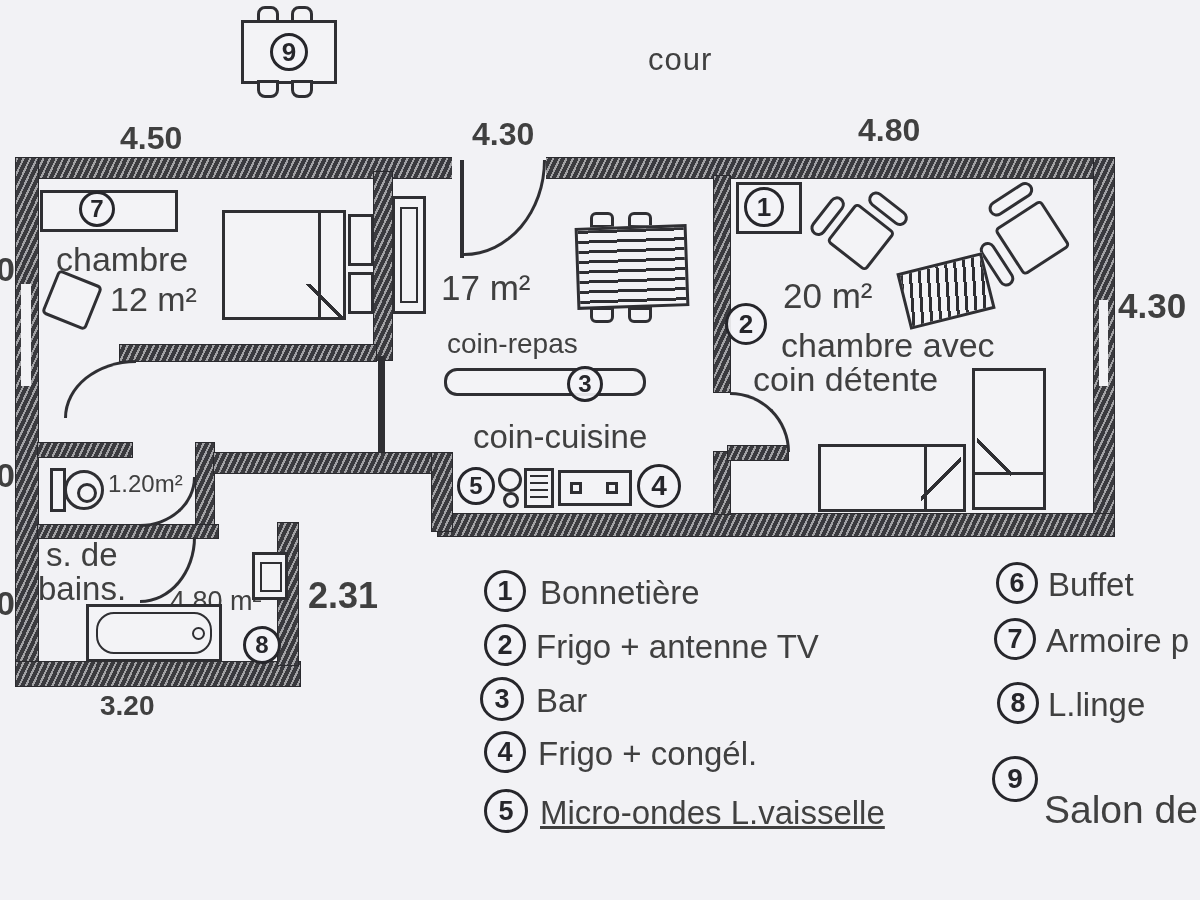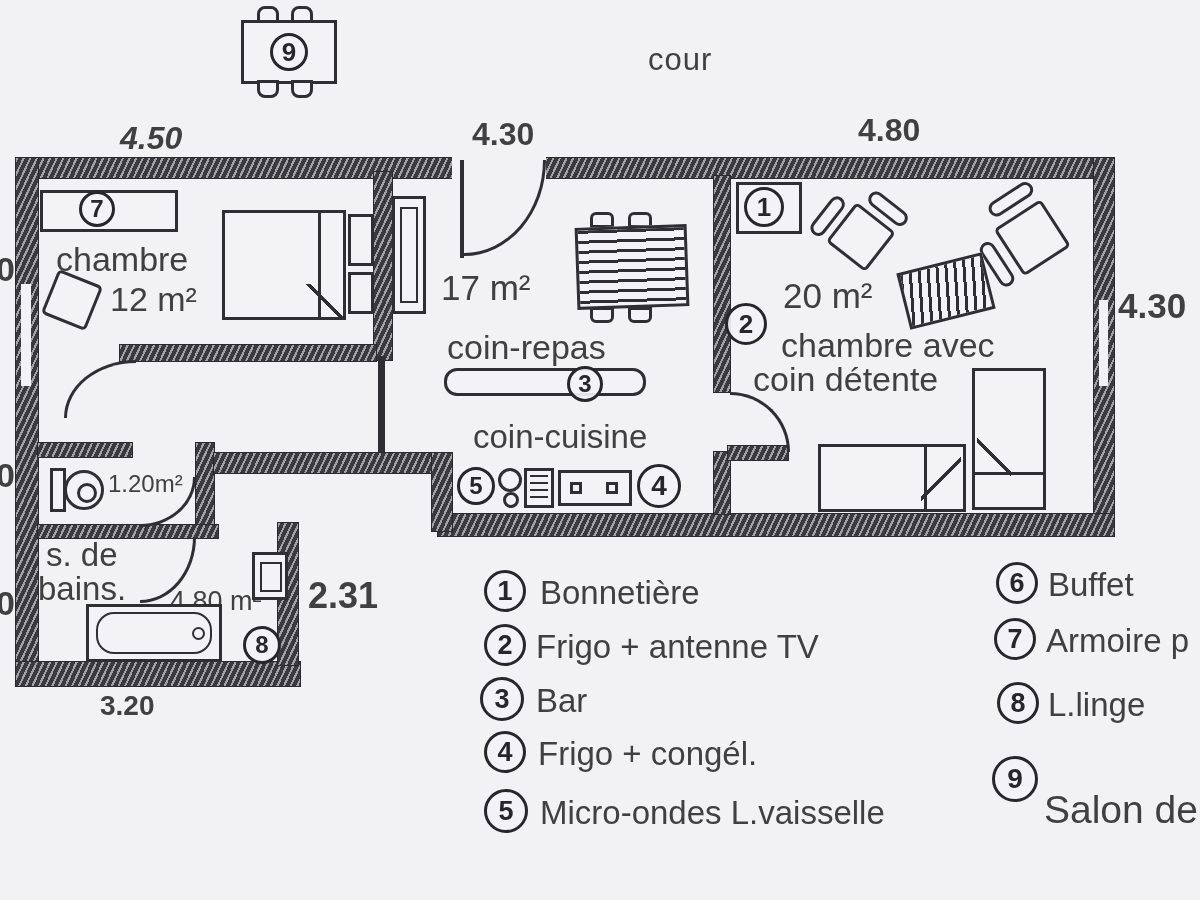--- a/index.html
+++ b/index.html
@@ -35,21 +35,21 @@
     <div class="f" style="left:257px;top:6px;width:22px;height:18px;border-radius:8px 8px 0 0;"></div>
     <div class="f" style="left:291px;top:6px;width:22px;height:18px;border-radius:8px 8px 0 0;"></div>
     <div class="f" style="left:241px;top:20px;width:96px;height:64px;"></div>
     <div class="f" style="left:257px;top:80px;width:22px;height:18px;border-radius:0 0 8px 8px;"></div>
     <div class="f" style="left:291px;top:80px;width:22px;height:18px;border-radius:0 0 8px 8px;"></div>
     <div class="cn" style="left:270px;top:33px;width:38px;height:38px;font-size:26px;">9</div>
   </div>
 
   <div class="t" style="left:648px;top:44px;font-size:31px;letter-spacing:1px;">cour</div>
 
-  <div class="t dim" style="left:120px;top:122px;font-size:32px;font-style:italic;">4.50</div>
+  <div class="t dim" style="left:120px;top:122px;font-size:32px;">4.50</div>
   <div class="t dim" style="left:472px;top:118px;font-size:32px;">4.30</div>
   <div class="t dim" style="left:858px;top:114px;font-size:32px;">4.80</div>
   <div class="t dim" style="left:1118px;top:288px;font-size:35px;">4.30</div>
   <div class="t dim" style="left:-4px;top:252px;font-size:34px;">0</div>
   <div class="t dim" style="left:-4px;top:458px;font-size:34px;">0</div>
   <div class="t dim" style="left:-4px;top:586px;font-size:34px;">0</div>
 
   <div class="wall" style="left:16px;top:158px;width:1098px;height:20px;"></div>
   <div class="gap" style="left:452px;top:156px;width:94px;height:24px;"></div>
   <div class="wall" style="left:16px;top:158px;width:22px;height:528px;"></div>
@@ -93,21 +93,21 @@
 
   <div class="f" style="left:392px;top:196px;width:34px;height:118px;">
     <div style="position:absolute;left:5px;top:8px;right:5px;bottom:8px;border:2px solid #2f2f33;"></div>
   </div>
   <div class="f" style="left:590px;top:212px;width:24px;height:16px;border-radius:6px 6px 0 0;"></div>
   <div class="f" style="left:628px;top:212px;width:24px;height:16px;border-radius:6px 6px 0 0;"></div>
   <div class="f stripesH" style="left:576px;top:226px;width:112px;height:82px;transform:rotate(-2deg);"></div>
   <div class="f" style="left:590px;top:307px;width:24px;height:16px;border-radius:0 0 6px 6px;"></div>
   <div class="f" style="left:628px;top:307px;width:24px;height:16px;border-radius:0 0 6px 6px;"></div>
   <div class="t" style="left:441px;top:270px;font-size:35px;">17 m²</div>
-  <div class="t" style="left:447px;top:330px;font-size:34px;">coin-repas</div>
+  <div class="t" style="left:447px;top:330px;font-size:28px;">coin-repas</div>
   <div class="f" style="left:444px;top:368px;width:202px;height:28px;border-radius:13px;"></div>
   <div class="cn" style="left:567px;top:366px;width:36px;height:36px;font-size:24px;">3</div>
   <div class="t" style="left:473px;top:420px;font-size:33px;">coin-cuisine</div>
 
   <div class="cn" style="left:457px;top:467px;width:38px;height:38px;font-size:24px;">5</div>
   <div class="f" style="left:498px;top:468px;width:24px;height:24px;border-radius:50%;"></div>
   <div class="f" style="left:503px;top:492px;width:16px;height:16px;border-radius:50%;"></div>
   <div class="f" style="left:524px;top:468px;width:30px;height:40px;">
     <div style="position:absolute;left:3px;right:3px;top:4px;bottom:4px;background-image:repeating-linear-gradient(180deg,#2f2f33 0 2px,transparent 2px 7px);"></div>
   </div>
@@ -167,21 +167,21 @@
 
   <div class="cn" style="left:484px;top:570px;width:42px;height:42px;font-size:27px;">1</div>
   <div class="t legend-label" style="left:540px;top:576px;">Bonnetière</div>
   <div class="cn" style="left:484px;top:624px;width:42px;height:42px;font-size:27px;">2</div>
   <div class="t legend-label" style="left:536px;top:630px;">Frigo + antenne TV</div>
   <div class="cn" style="left:480px;top:677px;width:44px;height:44px;font-size:27px;">3</div>
   <div class="t legend-label" style="left:536px;top:684px;">Bar</div>
   <div class="cn" style="left:484px;top:731px;width:42px;height:42px;font-size:27px;">4</div>
   <div class="t legend-label" style="left:538px;top:737px;">Frigo + congél.</div>
   <div class="cn" style="left:484px;top:789px;width:44px;height:44px;font-size:27px;">5</div>
-  <div class="t legend-label" style="left:540px;top:796px;">Micro-ondes L.vaisselle</div>
+  <div class="t legend-label" style="left:540px;top:796px;text-decoration:underline;">Micro-ondes L.vaisselle</div>
 
   <div class="cn" style="left:996px;top:562px;width:42px;height:42px;font-size:27px;">6</div>
   <div class="t legend-label" style="left:1048px;top:568px;">Buffet</div>
   <div class="cn" style="left:994px;top:618px;width:42px;height:42px;font-size:27px;">7</div>
   <div class="t legend-label" style="left:1046px;top:624px;">Armoire p</div>
   <div class="cn" style="left:997px;top:682px;width:42px;height:42px;font-size:27px;">8</div>
   <div class="t legend-label" style="left:1048px;top:688px;">L.linge</div>
   <div class="cn" style="left:992px;top:756px;width:46px;height:46px;font-size:28px;">9</div>
   <div class="t legend-label" style="left:1044px;top:790px;font-size:39px;">Salon de</div>
 

